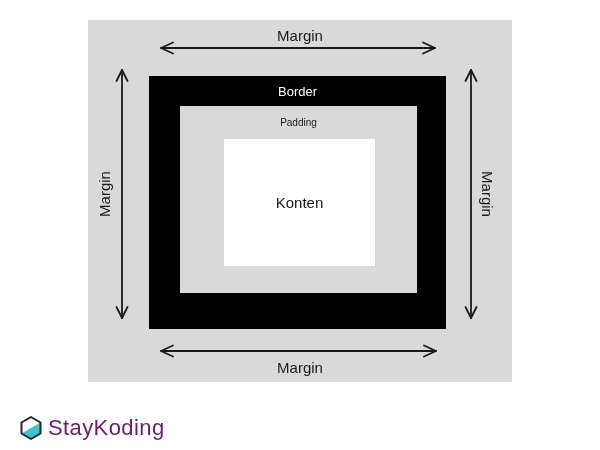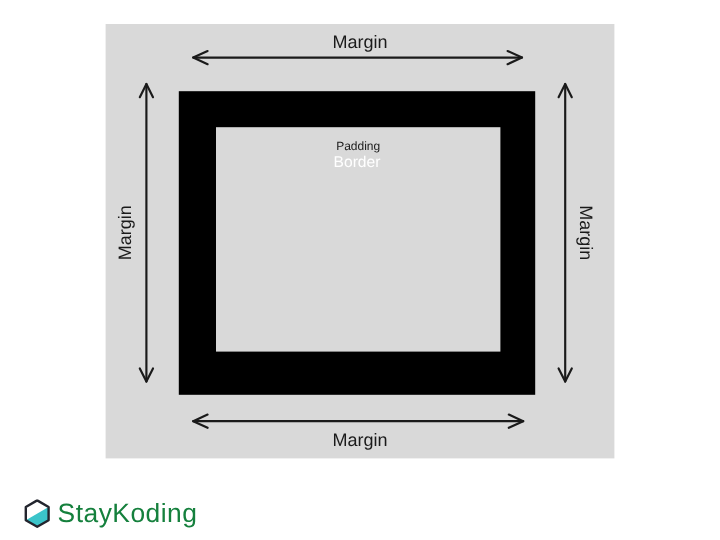--- a/index.html
+++ b/index.html
@@ -47,21 +47,21 @@
     color: #1a1a1a;
     font-size: 15px;
     line-height: 16px;
     text-align: center;
     white-space: nowrap;
   }
   .lbl-margin-top    { left: 88px;  top: 28px;  width: 424px; }
   .lbl-margin-bottom { left: 88px;  top: 360px; width: 424px; }
   .lbl-margin-left   { left: 75px;  top: 186px; width: 60px; height: 16px; transform: rotate(-90deg); }
   .lbl-margin-right  { left: 457px; top: 186px; width: 60px; height: 16px; transform: rotate(90deg); }
-  .lbl-border  { left: 149px; top: 84px;  width: 297px; color: #ffffff; font-size: 13px; margin-top: 43px; }
+  .lbl-border  { left: 149px; top: 84px;  width: 297px; color: #ffffff; font-size: 13px; }
   .lbl-padding { left: 180px; top: 115px; width: 237px; font-size: 10px; }
   .lbl-content { font-size: 15px; color: #1a1a1a; }
 
   .arrow-layer {
     left: 0; top: 0;
     width: 600px; height: 450px;
     pointer-events: none;
   }
   .arrow-layer path {
     stroke: #1a1a1a;
@@ -72,31 +72,34 @@
   }
 
   
   .logo-icon { left: 19px; top: 416px; width: 24px; height: 24px; }
   .brand {
     left: 48px; top: 414px;
     font-size: 22px;
     line-height: 28px;
     font-weight: 500;
     letter-spacing: 0.4px;
-    color: #15803d;
+    color: #701a75;
   }
 </style>
 </head>
 <body>
 
 <div class="canvas">
 
   <div class="abs margin-box"></div>
   <div class="abs border-box"></div>
   <div class="abs padding-box"></div>
+  <div class="abs content-box">
+    <span class="lbl lbl-content">Konten</span>
+  </div>
 
   <svg class="abs arrow-layer" viewBox="0 0 600 450" xmlns="http://www.w3.org/2000/svg">
     <g>
       <path d="M161 48 L435 48"></path>
       <path d="M173 42.5 L161 48 L173 53.5"></path>
       <path d="M423 42.5 L435 48 L423 53.5"></path>
     </g>
     <g>
       <path d="M161 351 L436 351"></path>
       <path d="M173 345.5 L161 351 L173 356.5"></path>

